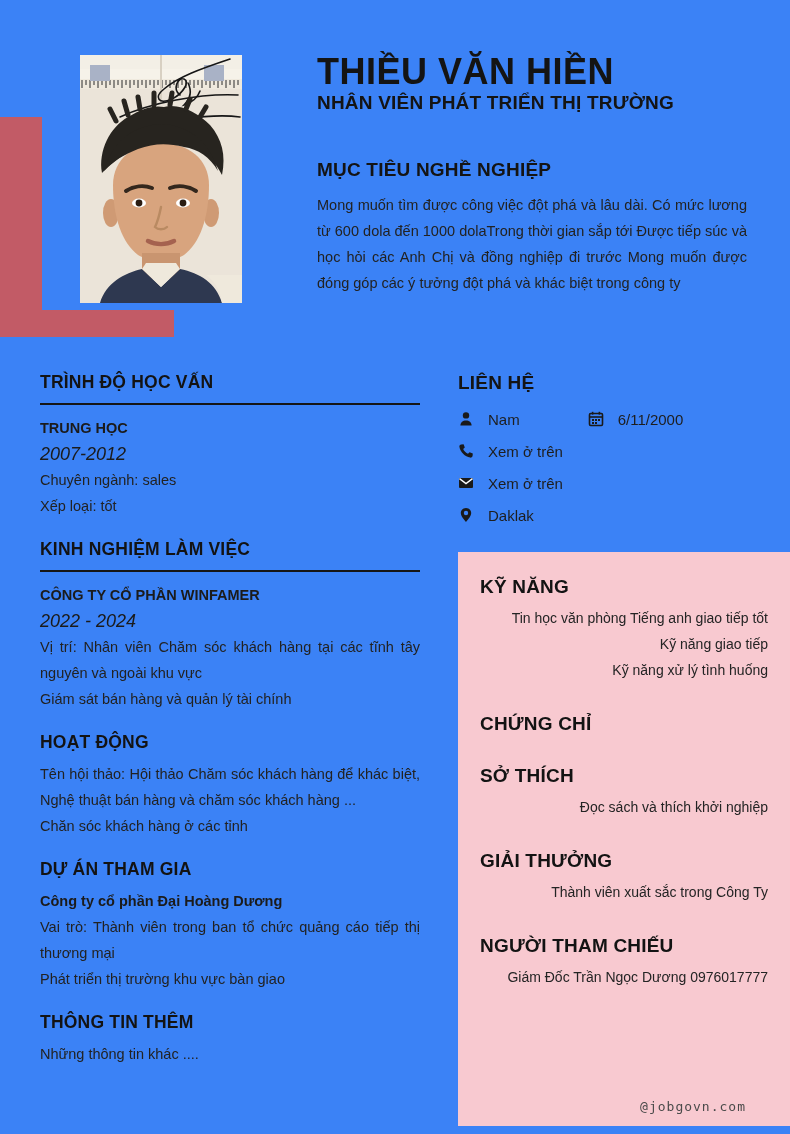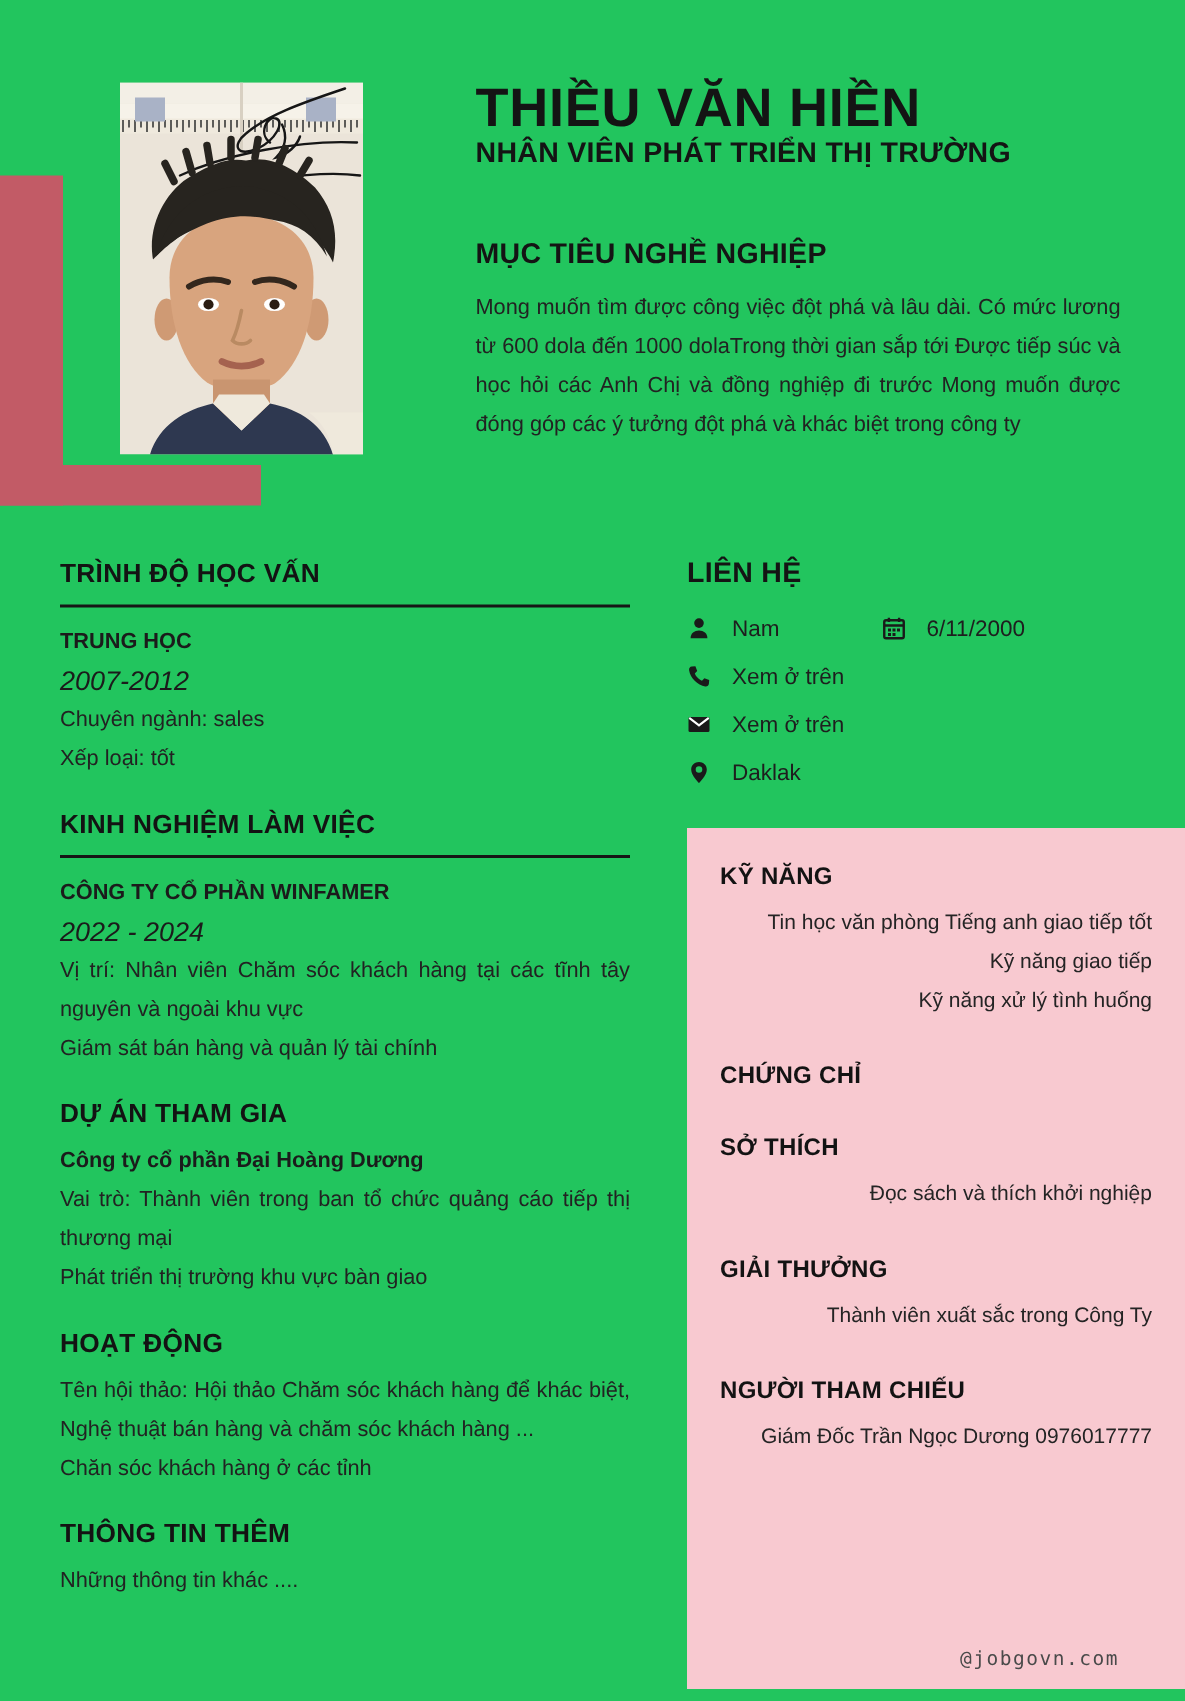--- a/index.html
+++ b/index.html
@@ -1,18 +1,18 @@
 <!DOCTYPE html>
 <html lang="vi"><head>
 <meta charset="utf-8">
 <style>
   * { margin:0; padding:0; box-sizing:border-box; }
   html,body { background:#ffffff; }
   body { font-family:"Liberation Sans","DejaVu Sans",sans-serif; color:#1c1c1c; }
-  .page { position:relative; width:790px; height:1134px; background:#22c55e; overflow:hidden; margin:0 auto; }
+  .page { position:relative; width:790px; height:1134px; background:#3b82f6; overflow:hidden; margin:0 auto; }
 
   
   .accent-v { position:absolute; left:0; top:117px; width:42px; height:220px; background:#c25b66; }
   .accent-h { position:absolute; left:0; top:310px; width:174px; height:27px; background:#c25b66; }
 
   
   .photo { position:absolute; left:80px; top:55px; width:162px; height:248px; }
   .photo svg { display:block; width:100%; height:100%; }
 
   
@@ -37,21 +37,21 @@
   
   .contact-h { font-size:19px; font-weight:700; color:#141414; margin-bottom:9px; letter-spacing:.2px; }
   .contact-row { display:flex; align-items:center; height:32px; }
   .contact-icon { width:16px; height:16px; flex:0 0 16px; margin-right:14px; color:#1a1a1a; }
   .contact-icon svg { display:block; width:16px; height:16px; }
   .contact-val { font-size:15px; color:#1e1e1e; }
   .contact-right { display:flex; align-items:center; margin-left:68px; }
 
   
   .pink-box { position:relative; margin-top:21px; width:332px; height:574px; background:#f8c9d0; padding:15px 22px 0 22px; }
-  .pink-h { font-size:16px; font-weight:700; color:#131313; letter-spacing:.2px; margin:30px 0 7px; }
+  .pink-h { font-size:19px; font-weight:700; color:#131313; letter-spacing:.2px; margin:30px 0 7px; }
   .pink-h:first-child { margin-top:9px; }
   .pink-line { font-size:14px; line-height:26px; color:#242424; text-align:right; }
   .watermark { position:absolute; right:44px; bottom:12px; font-family:"DejaVu Sans Mono","Liberation Mono",monospace; font-size:13px; letter-spacing:1px; color:#4a4a4a; }
 </style>
 </head>
 <body>
 
 <div class="page">
 
   <div class="accent-v"></div>
@@ -125,30 +125,30 @@
 
       <div class="section">
         <div class="section-h u">KINH NGHIỆM LÀM VIỆC</div>
         <div class="entry-title">CÔNG TY CỔ PHẦN WINFAMER</div>
         <div class="entry-period">2022 - 2024</div>
         <div class="line">Vị trí: Nhân viên Chăm sóc khách hàng tại các tĩnh tây nguyên và ngoài khu vực</div>
         <div class="line">Giám sát bán hàng và quản lý tài chính</div>
       </div>
 
       <div class="section">
+        <div class="section-h">HOẠT ĐỘNG</div>
+        <div class="line">Tên hội thảo: Hội thảo Chăm sóc khách hàng để khác biệt, Nghệ thuật bán hàng và chăm sóc khách hàng ...</div>
+        <div class="line">Chăn sóc khách hàng ở các tỉnh</div>
+      </div>
+
+      <div class="section">
         <div class="section-h">DỰ ÁN THAM GIA</div>
         <div class="entry-title">Công ty cổ phần Đại Hoàng Dương</div>
         <div class="line">Vai trò: Thành viên trong ban tổ chức quảng cáo tiếp thị thương mại</div>
         <div class="line">Phát triển thị trường khu vực bàn giao</div>
-      </div>
-
-      <div class="section">
-        <div class="section-h">HOẠT ĐỘNG</div>
-        <div class="line">Tên hội thảo: Hội thảo Chăm sóc khách hàng để khác biệt, Nghệ thuật bán hàng và chăm sóc khách hàng ...</div>
-        <div class="line">Chăn sóc khách hàng ở các tỉnh</div>
       </div>
 
       <div class="section">
         <div class="section-h">THÔNG TIN THÊM</div>
         <div class="line">Những thông tin khác ....</div>
       </div>
 
     </div>
 
     <div class="right-col">

